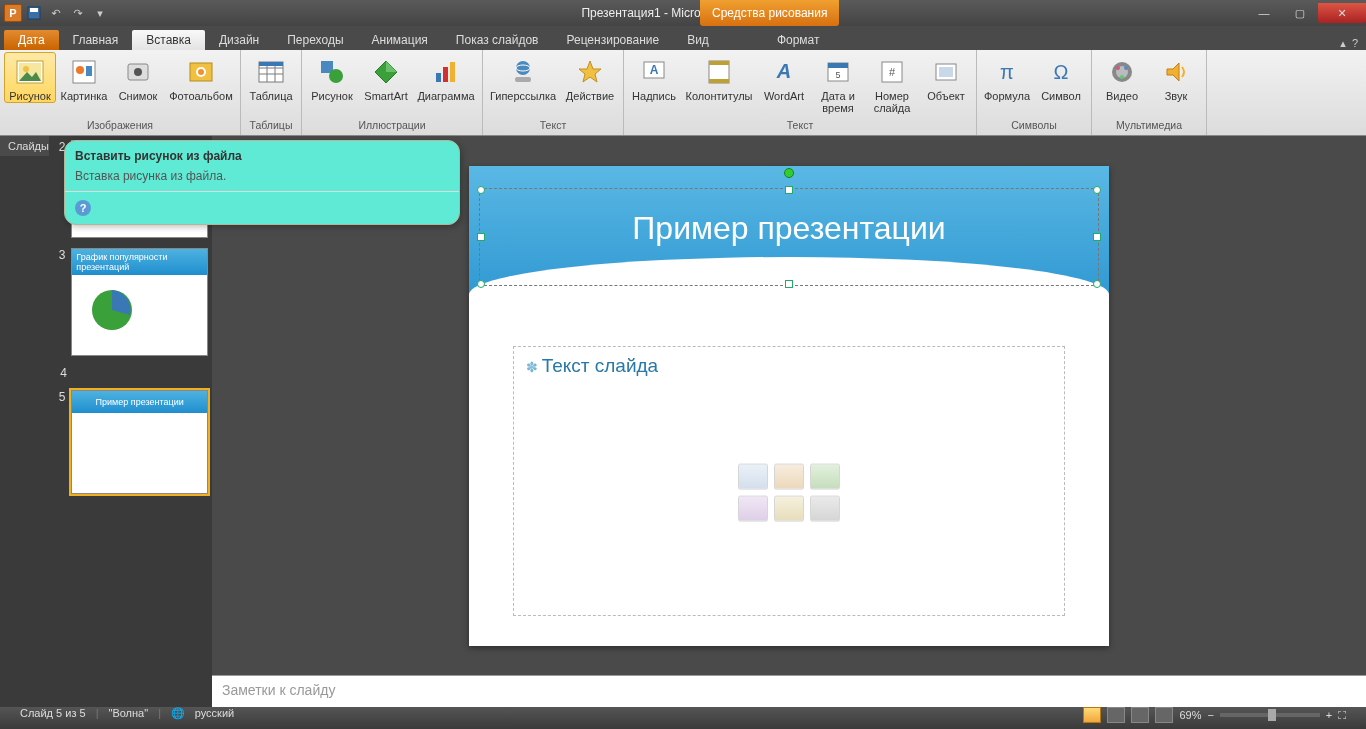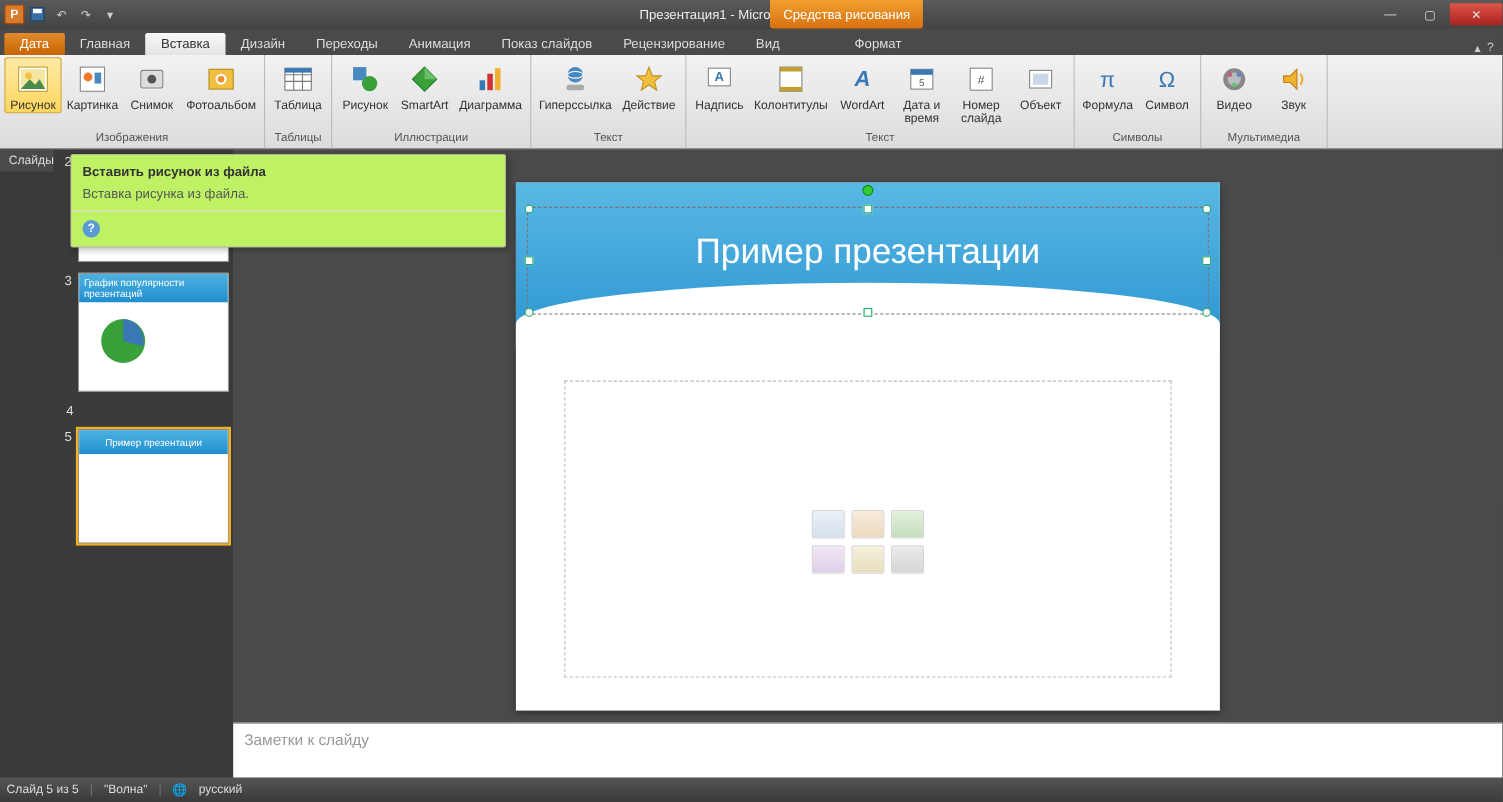--- a/index.html
+++ b/index.html
@@ -26,21 +26,21 @@
 
 .ribbon { height: 86px; background: linear-gradient(#f2f2f2,#dcdcdc); border-bottom: 1px solid #888; display: flex; }
 .grp { border-right: 1px solid #bbb; display: flex; flex-direction: column; align-items: center; padding: 2px 4px 0 4px; }
 .grp-btns { display: flex; gap: 2px; flex: 1; align-items: flex-start; }
 .rbtn { display: flex; flex-direction: column; align-items: center; justify-content: flex-start; width: 52px; text-align: center; font-size: 11px; color: #333; padding-top: 4px; gap: 2px; line-height: 1.1; cursor: pointer; }
 .rbtn.sel { background: linear-gradient(#ffe9a6,#ffd65e); border: 1px solid #d2a52a; border-radius: 3px; padding-top: 3px; }
 .ricon { width: 32px; height: 32px; display: flex; align-items: center; justify-content: center; }
 .grp-label { font-size: 10.5px; color: #555; height: 16px; text-align: center; }
 
 
-.tooltip { position: absolute; top: 140px; left: 64px; width: 396px; background: #bef264; border: 1px solid #b5b59a; border-radius: 2px; box-shadow: 2px 2px 6px rgba(0,0,0,.25); z-index: 50; font-size: 12px; }
+.tooltip { position: absolute; top: 140px; left: 64px; width: 396px; background: #5eead4; border: 1px solid #b5b59a; border-radius: 12px; box-shadow: 2px 2px 6px rgba(0,0,0,.25); z-index: 50; font-size: 12px; }
 .tooltip .tt-title { font-weight: bold; padding: 8px 10px 4px; color: #333; }
 .tooltip .tt-body { padding: 2px 10px 8px; color: #555; }
 .tooltip .tt-help { border-top: 1px solid #ddd; padding: 8px 10px; color: #333; display: flex; gap: 6px; align-items: center; font-weight: bold; }
 .help-icon { width: 16px; height: 16px; background: #5a9bd5; border-radius: 50%; color: #fff; font-size: 11px; display: flex; align-items: center; justify-content: center; font-weight: bold; }
 
 
 .mainarea { flex: 1; display: flex; min-height: 0; }
 .sidebar { width: 212px; background: #3a3a3a; display: flex; }
 .sidebar-head { height: 20px; background: #4a4a4a; color: #ddd; font-size: 11px; padding-left: 8px; display: flex; align-items: center; }
 .thumbs { flex: 1; overflow: hidden; padding: 4px; }
@@ -61,24 +61,24 @@
 .title-sel { position: absolute; inset: -2px; border: 1px dashed #777; }
 .title-text { color: #fff; font-size: 32px; text-align: center; padding-top: 20px; font-family: "Segoe UI Light", "Segoe UI", sans-serif; }
 .handle { width: 8px; height: 8px; background: #fff; border: 1px solid #2a6; border-radius: 50%; position: absolute; }
 .rot-handle { width: 10px; height: 10px; background: #3c3; border: 1px solid #181; border-radius: 50%; position: absolute; top: -22px; left: 50%; transform: translateX(-50%); }
 .content-ph { position: absolute; top: 180px; left: 44px; right: 44px; bottom: 30px; border: 1px dashed #bbb; padding: 8px 12px; }
 .ph-text { color: #2878a8; font-size: 19px; }
 .ph-text::before { content: "✽ "; color: #7ab6d6; font-size: 14px; }
 .ph-icons { position: absolute; top: 50%; left: 50%; transform: translate(-50%,-30%); display: grid; grid-template-columns: repeat(3,30px); gap: 6px; opacity: .6; }
 .ph-icons div { width: 30px; height: 26px; background: #ddd; border: 1px solid #bbb; border-radius: 2px; }
 
-.notes { height: 50px; background: #fff; border-top: 1px solid #999; padding: 6px 10px; font-size: 14px; color: #999; }
-
-
-.statusbar { height: 22px; background: linear-gradient(#555,#3a3a3a); display: flex; align-items: center; color: #ddd; font-size: 11px; padding: 0 6px; gap: 10px; }
+.notes { height: 32px; background: #fff; border-top: 1px solid #999; padding: 6px 10px; font-size: 14px; color: #999; }
+
+
+.statusbar { height: 22px; background: linear-gradient(#555,#3a3a3a); display: flex; align-items: flex-start; color: #ddd; font-size: 11px; padding: 0 20px; gap: 10px; }
 .statusbar .sep { color: #777; }
 .status-right { margin-left: auto; display: flex; align-items: center; gap: 6px; }
 .view-btn { width: 18px; height: 16px; background: #666; border: 1px solid #888; }
 .view-btn.active { background: linear-gradient(#ffd977,#f2a83a); border-color: #b47a10; }
 .zoom-track { width: 100px; height: 4px; background: #666; position: relative; }
 .zoom-thumb { width: 8px; height: 12px; background: #aaa; position: absolute; top: -4px; left: 48px; }
 
 
 svg { display: block; }
 </style>
@@ -419,20 +419,21 @@
           <div class="handle" style="top:-4px;left:50%;margin-left:-4px;border-radius:0"></div>
           <div class="handle" style="top:-4px;right:-4px"></div>
           <div class="handle" style="top:50%;left:-4px;margin-top:-4px;border-radius:0"></div>
           <div class="handle" style="top:50%;right:-4px;margin-top:-4px;border-radius:0"></div>
           <div class="handle" style="bottom:-4px;left:-4px"></div>
           <div class="handle" style="bottom:-4px;left:50%;margin-left:-4px;border-radius:0"></div>
           <div class="handle" style="bottom:-4px;right:-4px"></div>
           <div class="title-text">Пример презентации</div>
         </div>
         <div class="content-ph">
+          <div class="ph-text">Текст слайда</div>
           <div class="ph-icons">
             <div style="background:linear-gradient(#dde8f4,#b8cbe0)"></div>
             <div style="background:linear-gradient(#f4e0c8,#e0c090)"></div>
             <div style="background:linear-gradient(#d0e8c8,#a0c890)"></div>
             <div style="background:linear-gradient(#e8d8f0,#c8b0d8)"></div>
             <div style="background:linear-gradient(#f0e8c8,#d8c890)"></div>
             <div style="background:linear-gradient(#ddd,#bbb)"></div>
           </div>
         </div>
       </div>
@@ -441,13 +442,26 @@
   </div>
 </div>
 
 <div class="statusbar">
   <span>Слайд 5 из 5</span>
   <span class="sep">|</span>
   <span>"Волна"</span>
   <span class="sep">|</span>
   <span>🌐</span>
   <span>русский</span>
+  <div class="status-right">
+    <div class="view-btn active"></div>
+    <div class="view-btn"></div>
+    <div class="view-btn"></div>
+    <div class="view-btn"></div>
+    <span>69%</span>
+    <span>−</span>
+    <div class="zoom-track">
+        <div class="zoom-thumb"></div>
+      </div>
+    <span>+</span>
+    <span>⛶</span>
+  </div>
 </div>
 
 </body></html>

